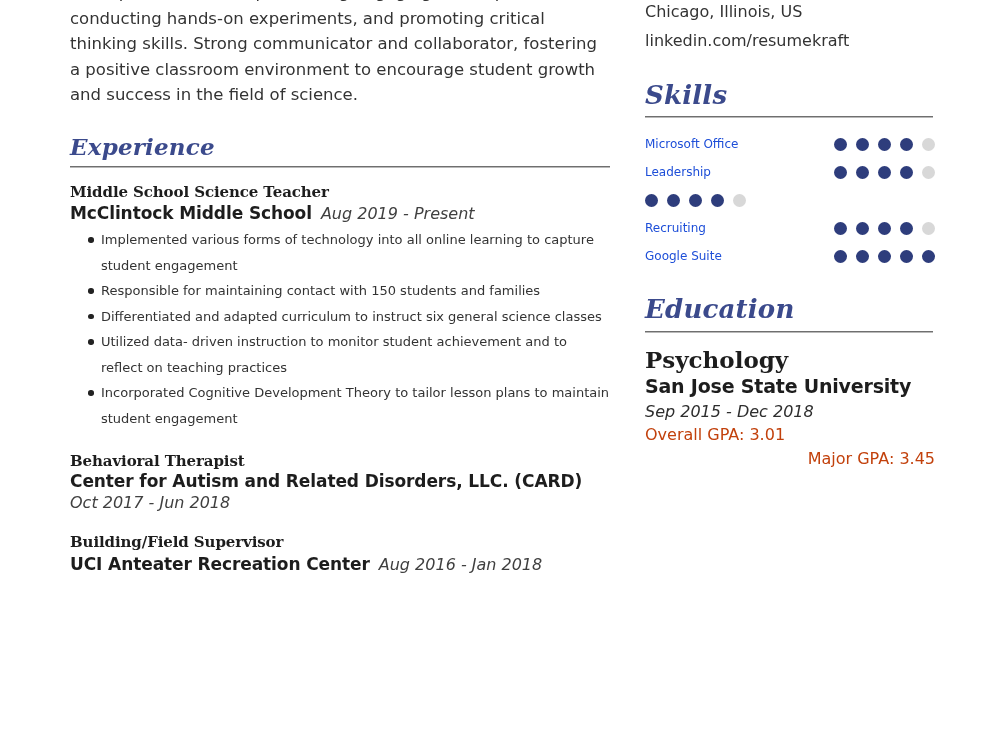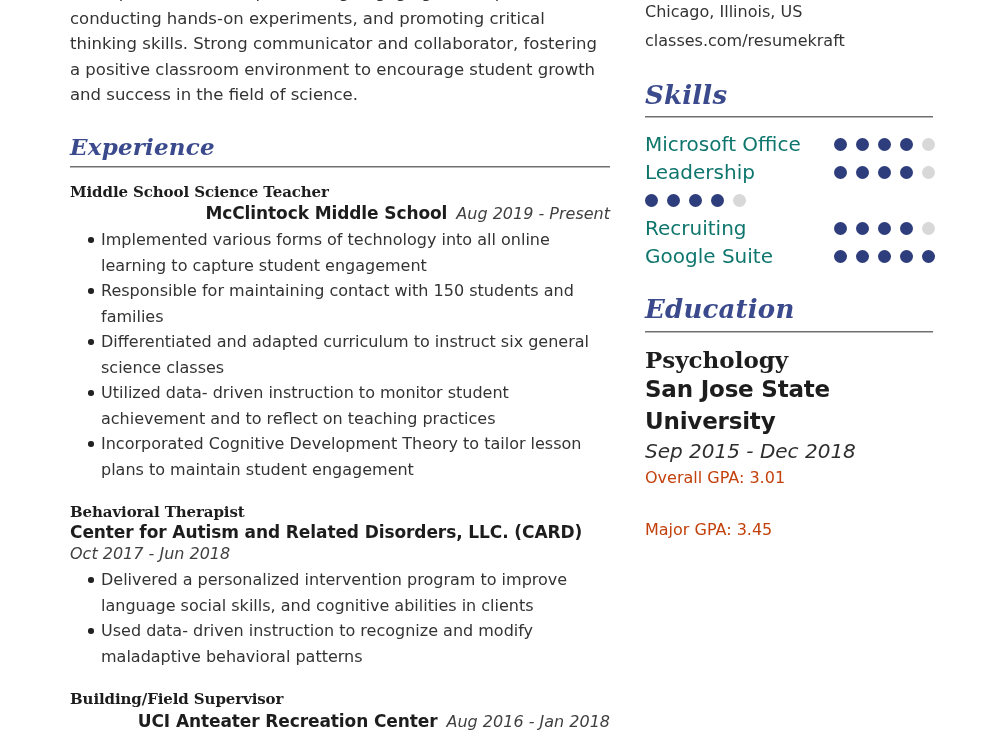--- a/index.html
+++ b/index.html
@@ -76,21 +76,20 @@
     color: #1d1d1d;
     line-height: 1.25;
     margin: 0;
     letter-spacing: -0.1px;
   }
   .job-line {
     display: flex;
     align-items: baseline;
     flex-wrap: wrap;
     margin-top: 2px;
-    justify-content: flex-end;
   }
   .job-company {
     font-family: "DejaVu Sans", sans-serif;
     font-weight: bold;
     font-size: 17px;
     color: #1d1d1d;
     letter-spacing: -0.1px;
   }
   .job-dates {
     font-family: "DejaVu Sans", sans-serif;
@@ -106,21 +105,21 @@
   }
 
   ul.bullets {
     list-style: none;
     margin: 4px 0 0 0;
     padding: 0;
   }
   ul.bullets li {
     position: relative;
     padding-left: 31px;
-    font-size: 16px;
+    font-size: 13px;
     line-height: 25.5px;
     color: #333333;
   }
   ul.bullets li::before {
     content: "";
     position: absolute;
     left: 18px;
     top: 10px;
     width: 5.5px;
     height: 5.5px;
@@ -134,22 +133,22 @@
     line-height: 29px;
     color: #333333;
   }
 
   .skill-row {
     display: flex;
     align-items: center;
     height: 28px;
   }
   .skill-name {
-    font-size: 20px;
-    color: #0f766e;
+    font-size: 12px;
+    color: #1d4ed8;
     flex: 1 1 auto;
     white-space: nowrap;
   }
   .skill-dots {
     display: flex;
     align-items: center;
     gap: 9px;
     flex: 0 0 auto;
   }
   .dot {
@@ -163,38 +162,38 @@
   .edu-degree {
     font-family: "DejaVu Serif", serif;
     font-weight: bold;
     font-size: 23px;
     color: #1d1d1d;
     line-height: 1.3;
   }
   .edu-school {
     font-family: "DejaVu Sans", sans-serif;
     font-weight: bold;
-    font-size: 23px;
+    font-size: 19px;
     color: #1d1d1d;
     line-height: 1.35;
     letter-spacing: -0.2px;
   }
   .edu-dates {
     font-family: "DejaVu Sans", sans-serif;
     font-style: italic;
-    font-size: 20px;
+    font-size: 16px;
     color: #2e2e2e;
     line-height: 1.45;
   }
   .edu-detail {
     font-size: 16px;
     color: #c2410c;
     line-height: 1.5;
   }
-  .edu-detail.spaced { margin-top: 28px; }
+  .edu-detail.spaced { margin-top: 0; text-align: right; }
 </style>
 </head>
 <body>
 
 <div class="page">
 
   <div class="col-left">
 
     <div style="margin-top:-20px;">
       <p class="summary">concepts. Skilled in implementing engaging lesson plans, conducting hands-on experiments, and promoting critical thinking skills. Strong communicator and collaborator, fostering a positive classroom environment to encourage student growth and success in the field of science.</p>
@@ -218,43 +217,39 @@
           <li>Incorporated Cognitive Development Theory to tailor lesson plans to maintain student engagement</li>
         </ul>
       </div>
 
       <div class="job" style="margin-top:21px;">
         <div class="job-title">Behavioral Therapist</div>
         <div>
           <span class="job-company">Center for Autism and Related Disorders, LLC. (CARD)</span>
           <span class="job-dates own-line">Oct 2017 - Jun 2018</span>
         </div>
-        <ul class="bullets">
-          <li>Delivered a personalized intervention program to improve language social skills, and cognitive abilities in clients</li>
-          <li>Used data- driven instruction to recognize and modify maladaptive behavioral patterns</li>
-        </ul>
       </div>
 
       <div class="job" style="margin-top:21px;">
         <div class="job-title">Building/Field Supervisor</div>
         <div class="job-line">
           <span class="job-company">UCI Anteater Recreation Center</span>
           <span class="job-dates">Aug 2016 - Jan 2018</span>
         </div>
 
       </div>
 
     </div>
   </div>
 
   <div class="col-right">
 
     <div style="margin-top:-3px;">
       <div class="contact-line">Chicago, Illinois, US</div>
-      <div class="contact-line">classes.com/resumekraft</div>
+      <div class="contact-line">linkedin.com/resumekraft</div>
     </div>
 
     <div style="margin-top:27px;">
       <div class="section-heading small">Skills</div>
       <div class="heading-rule right"></div>
 
       <div style="margin-top:12px;">
 
         <div class="skill-row">
           <span class="skill-name">Microsoft Office</span>

